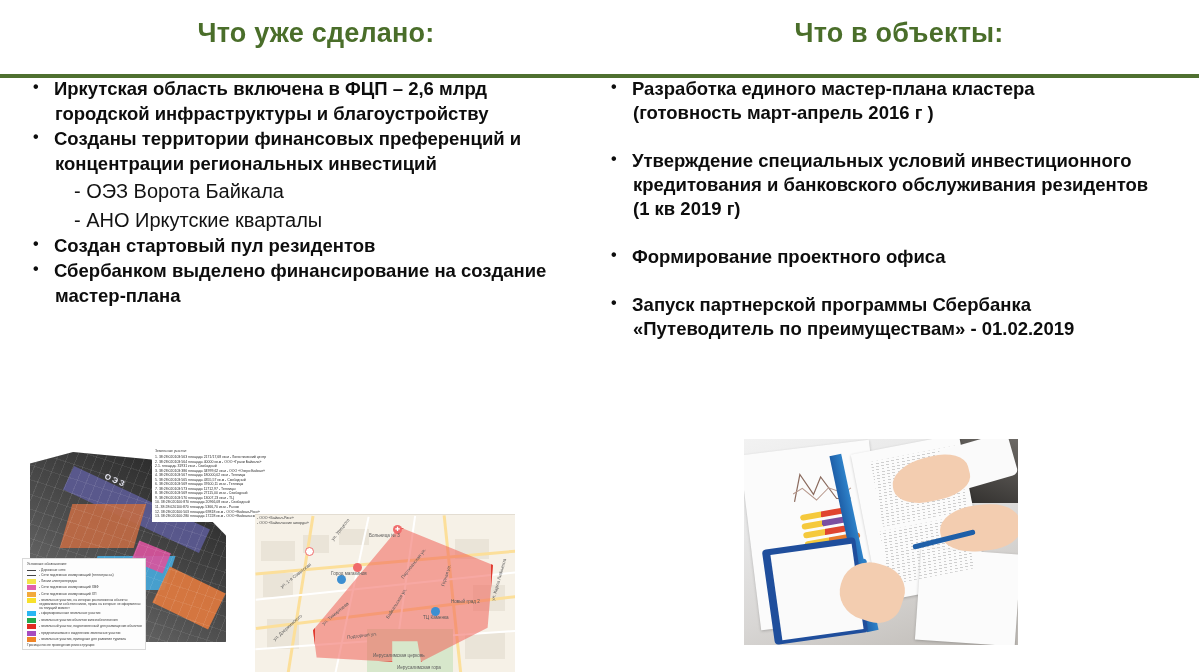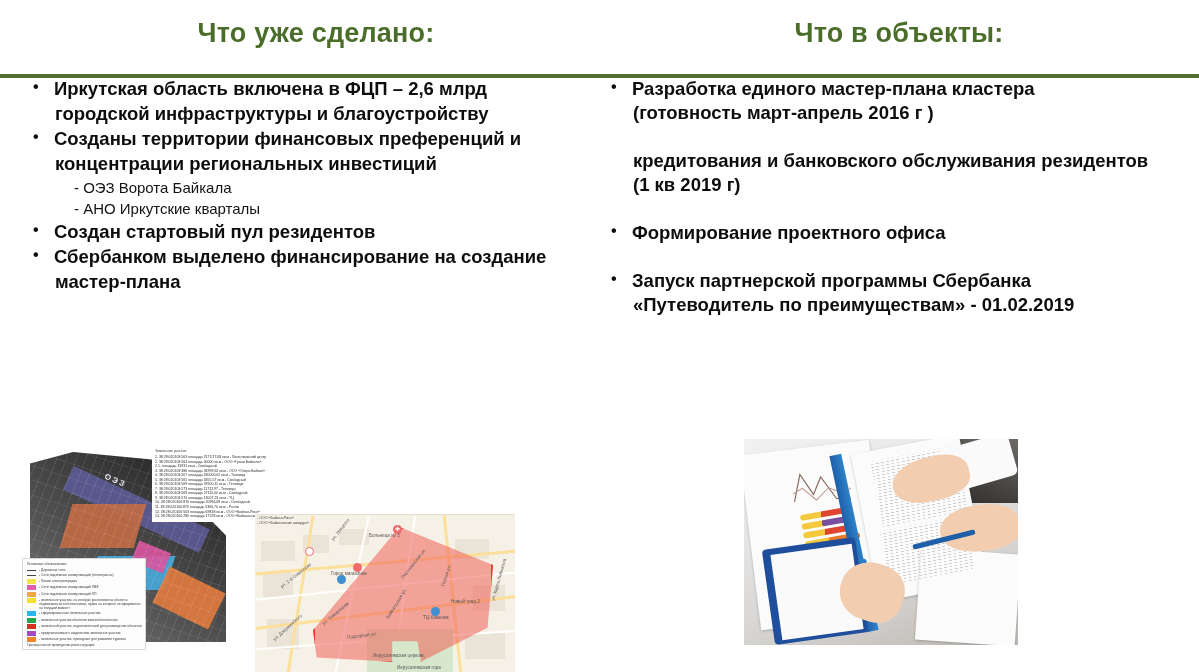--- a/index.html
+++ b/index.html
@@ -55,21 +55,21 @@
     font-size: 16px;
     line-height: 1.42;
     color: #0d0d0d;
   }
   li.bullet.nomark { padding-left: 33px; }
   li.bullet.nomark::before { content: ""; }
 
   li.subitem {
     position: relative;
     padding-left: 52px;
-    font-size: 15px;
+    font-size: 20px;
     font-weight: normal;
     color: #131313;
     line-height: 1.42;
   }
 
   
   #col-right li.bullet { margin-bottom: 0; }
   .gap-sm { height: 24px; }
 
   
@@ -206,20 +206,21 @@
         <li class="bullet">Сбербанком выделено финансирование на создание</li>
         <li class="bullet nomark">мастер-плана</li>
       </ul>
   </div>
 
   <div class="col" id="col-right">
     <ul class="bullets" id="list-right">
         <li class="bullet">Разработка единого мастер-плана кластера</li>
         <li class="bullet nomark">(готовность март-апрель 2016 г )</li>
         <li class="gap-sm"></li>
+        <li class="bullet">Утверждение специальных условий инвестиционного</li>
         <li class="bullet nomark">кредитования и банковского обслуживания резидентов</li>
         <li class="bullet nomark">(1 кв 2019 г)</li>
         <li class="gap-sm"></li>
         <li class="bullet">Формирование проектного офиса</li>
         <li class="gap-sm"></li>
         <li class="bullet">Запуск партнерской программы Сбербанка</li>
         <li class="bullet nomark">«Путеводитель по преимуществам» - 01.02.2019</li>
       </ul>
   </div>
 

